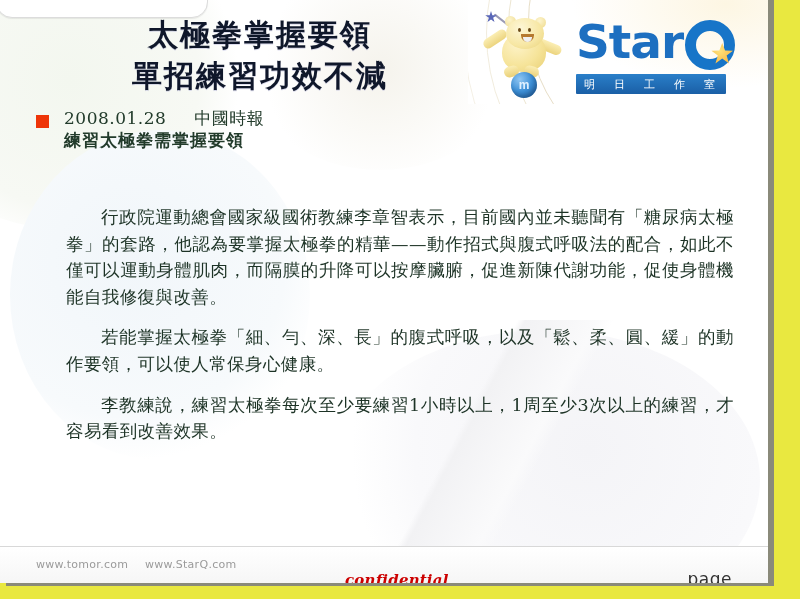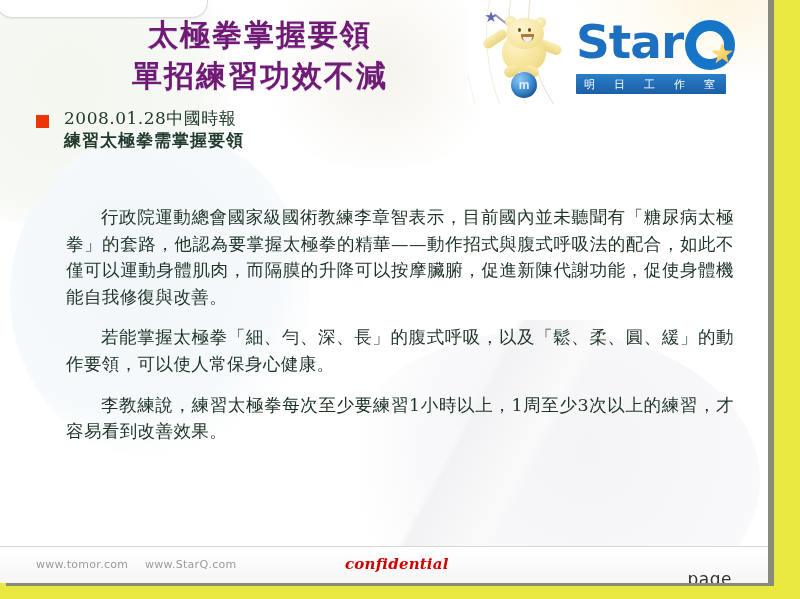--- a/index.html
+++ b/index.html
@@ -142,41 +142,41 @@
     display:flex;align-items:center;justify-content:space-around;
     color:#ffffff;font-size:11px;letter-spacing:3px;
     font-family:"DejaVu Sans",sans-serif;
     border-radius:1px;
   }
 
   
   #title{
     position:absolute;left:0;top:14px;width:520px;
     text-align:center;
-    color:#701a75;
+    color:#0f172a;
     font-family:"DejaVu Serif", serif;
     font-size:30px;font-weight:bold;line-height:1.38;
     letter-spacing:2px;
     text-shadow:0 1px 0 rgba(120,120,190,.25);
   }
   #title .line{display:block;}
 
   
   #source{
     position:absolute;left:36px;top:108px;width:480px;
     color:#223b2b;
     font-family:"DejaVu Serif", serif;
   }
   #bullet{
     position:absolute;left:0px;top:7px;width:13px;height:13px;
     background:#ee3508;
   }
   #source .srow{margin-left:28px;line-height:1.28;}
   #src-line1{font-size:17px;letter-spacing:.5px;}
-  #src-line1 .paper{}
+  #src-line1 .paper{margin-left:28px;}
   #src-line2{font-size:17px;font-weight:bold;letter-spacing:1px;}
   #src-line3{font-size:17px;letter-spacing:.5px;}
 
   
   #article{
     position:absolute;left:66px;top:204px;width:668px;
     color:#1d3326;
     font-family:"DejaVu Serif", serif;
     font-size:17.5px;
     line-height:1.52;
@@ -191,21 +191,21 @@
     background:linear-gradient(180deg,#ffffff 0%,#f6f6f6 100%);
     border-top:1px solid #d8d8d8;
   }
   #footer .url{
     position:absolute;top:11px;
     font-family:"DejaVu Sans",sans-serif;font-size:11px;color:#9a9a9a;letter-spacing:.3px;margin-left:20px;
   }
   #url1{left:16px;}
   #url2{left:125px;}
   #confidential{
-    position:absolute;left:345px;top:8px;
+    position:absolute;left:345px;top:24px;
     font-family:"DejaVu Serif",serif;font-style:italic;font-weight:bold;
     font-size:15px;color:#cc0000;letter-spacing:.2px;
   }
   #pagenum{
     position:absolute;right:36px;top:6px;
     font-family:"DejaVu Sans",sans-serif;font-size:17px;color:#333333;letter-spacing:.5px;margin-top:16px;
   }
 </style>
 </head>
 <body>

